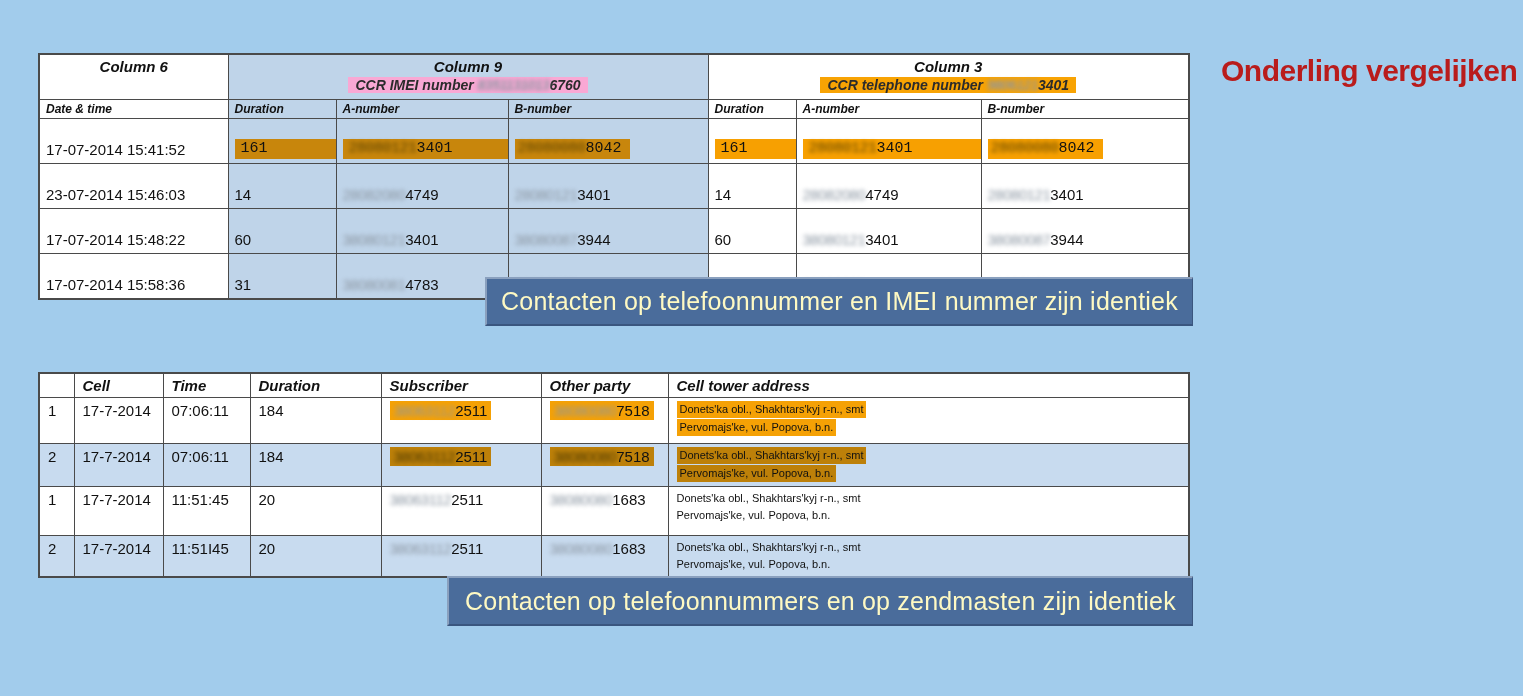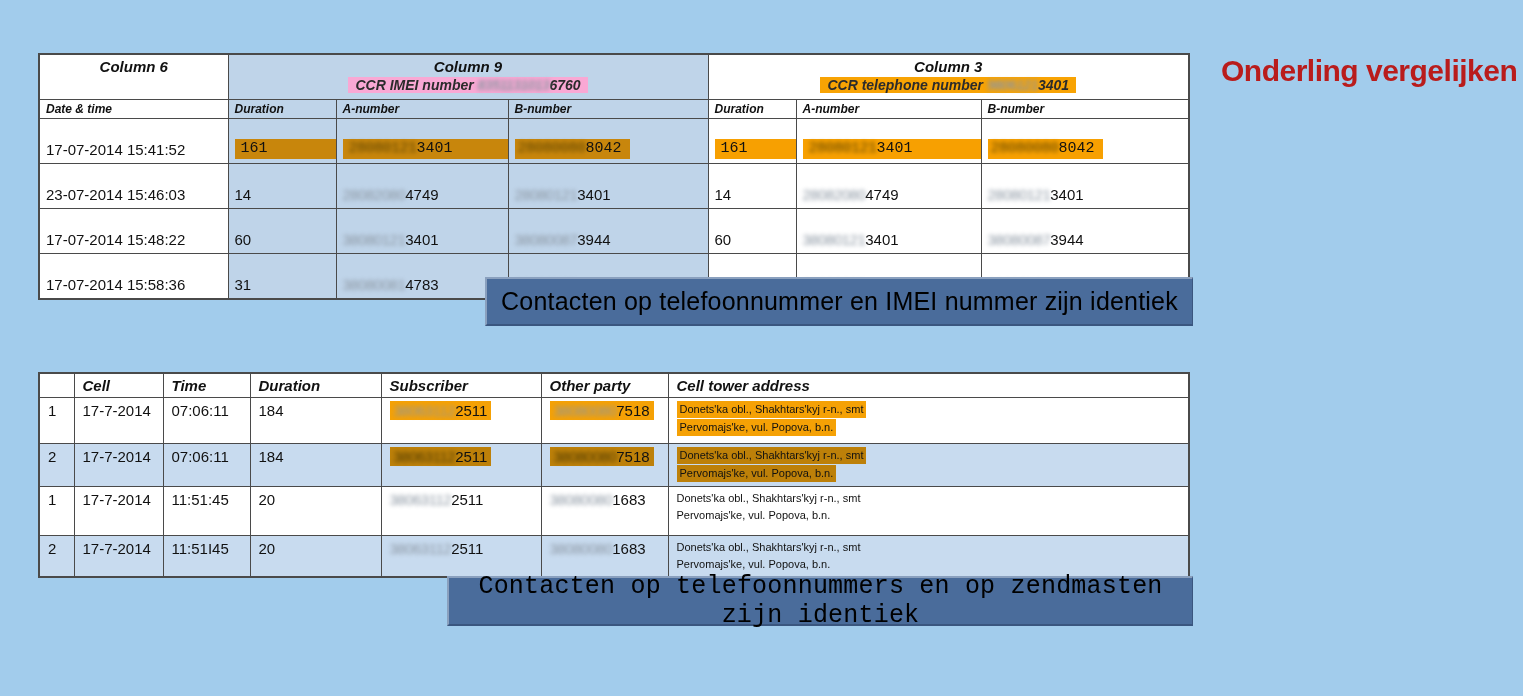--- a/index.html
+++ b/index.html
@@ -35,28 +35,28 @@
   .t1 td.b .hl { background:#C8860C; }
   .t1 td.w .hl { background:#F7A001; }
 
   
   .mask { filter:blur(2.1px); color:#8C97A3; letter-spacing:-0.5px; }
   .hl .mask { color:#5C4300; }
   .hl-dark .mask { color:#4A3700; }
 
   
   .banner {
-    position:absolute; background:#4A6C9B; color:#000000;
+    position:absolute; background:#4A6C9B; color:#fef9c3;
     border-top:2px solid #8AA0BE; border-left:2px solid #8AA0BE;
     border-bottom:2px solid #3A567F; border-right:1px solid #3A567F;
     text-align:center; font-size:25px; letter-spacing:0.2px;
     display:flex; align-items:center; justify-content:center;
   }
   .banner1 { left:485px; top:277px; width:705px; height:45px; }
-  .banner2 { left:447px; top:576px; width:743px; height:46px;font-family:Liberation Mono, monospace; }
+  .banner2 { left:447px; top:576px; width:743px; height:46px; }
 
   
   .t2 { position:absolute; left:38px; top:372px; width:1150px; background:#fff; border:2px solid #4a4a4a; }
   .t2 .hd td { height:21px; font-weight:bold; font-style:italic; font-size:15px;
     padding:1px 8px; vertical-align:middle; }
   .t2 td { vertical-align:top; padding:3px 8px; font-size:15px; line-height:19px; }
   .t2 tr.alt td { background:#C8DBEF; }
   .t2 .addr { font-size:11px; line-height:17px; }
   .hl2 { display:inline-block; padding:0 4px; white-space:nowrap; }
   .hl-line { display:inline-block; padding:0 3px; margin-bottom:1px; }

